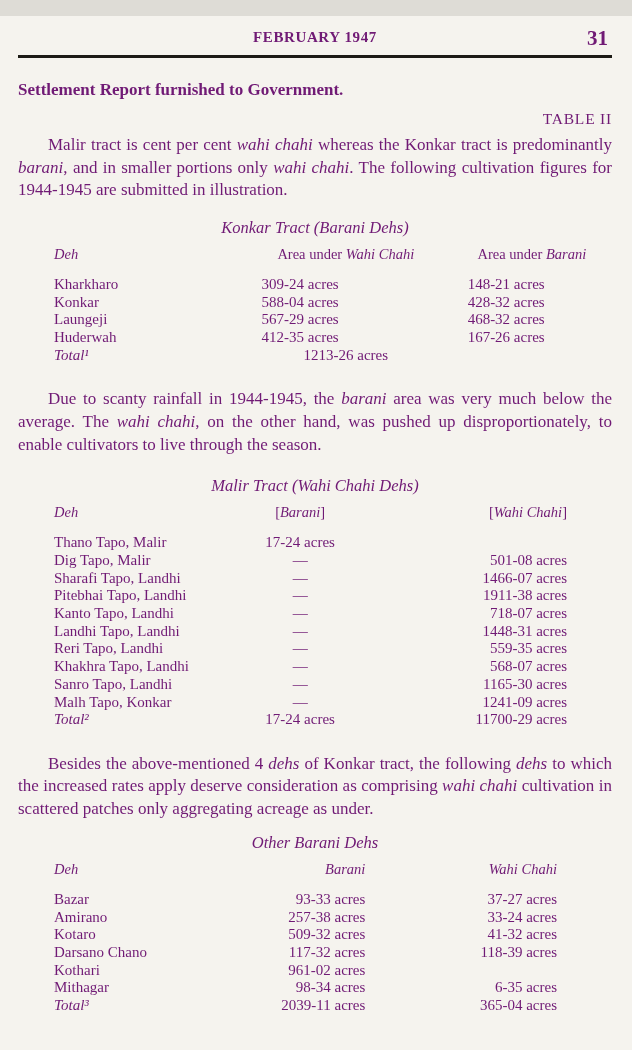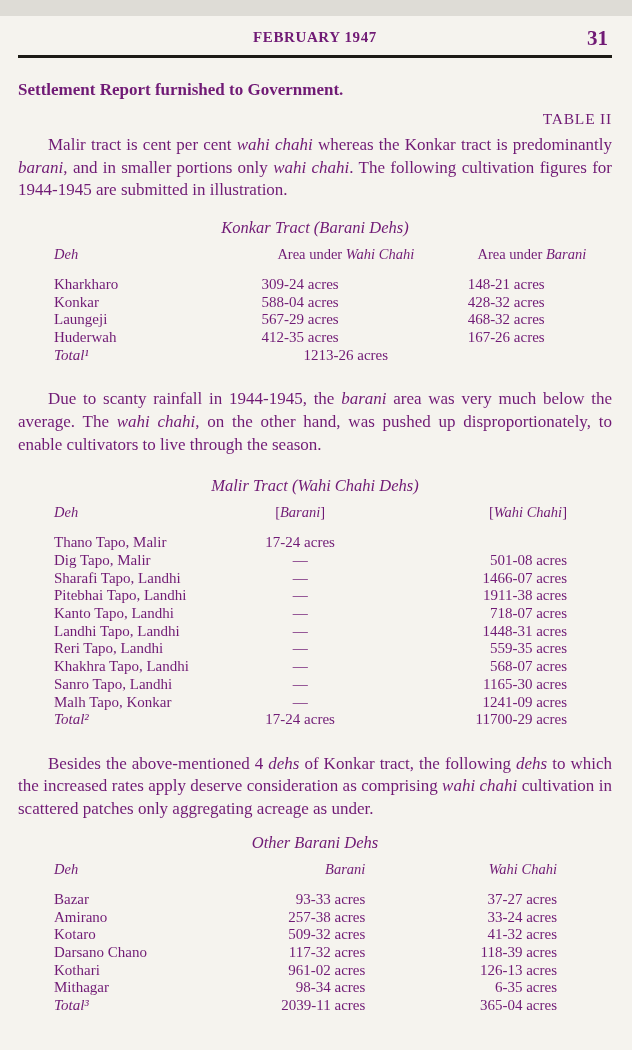--- a/index.html
+++ b/index.html
@@ -184,21 +184,20 @@
           <div class="tc c3">41-32 acres</div>
         </div>
         <div class="trow">
           <div class="tc c1">Darsano Chano</div>
           <div class="tc c2">117-32 acres</div>
           <div class="tc c3">118-39 acres</div>
         </div>
         <div class="trow">
           <div class="tc c1">Kothari</div>
           <div class="tc c2">961-02 acres</div>
-          <div class="tc c3">126-13 acres</div>
         </div>
         <div class="trow">
           <div class="tc c1">Mithagar</div>
           <div class="tc c2">98-34 acres</div>
           <div class="tc c3">6-35 acres</div>
         </div>
         <div class="trow total">
           <div class="tc c1">Total³</div>
           <div class="tc c2">2039-11 acres</div>
           <div class="tc c3">365-04 acres</div>

